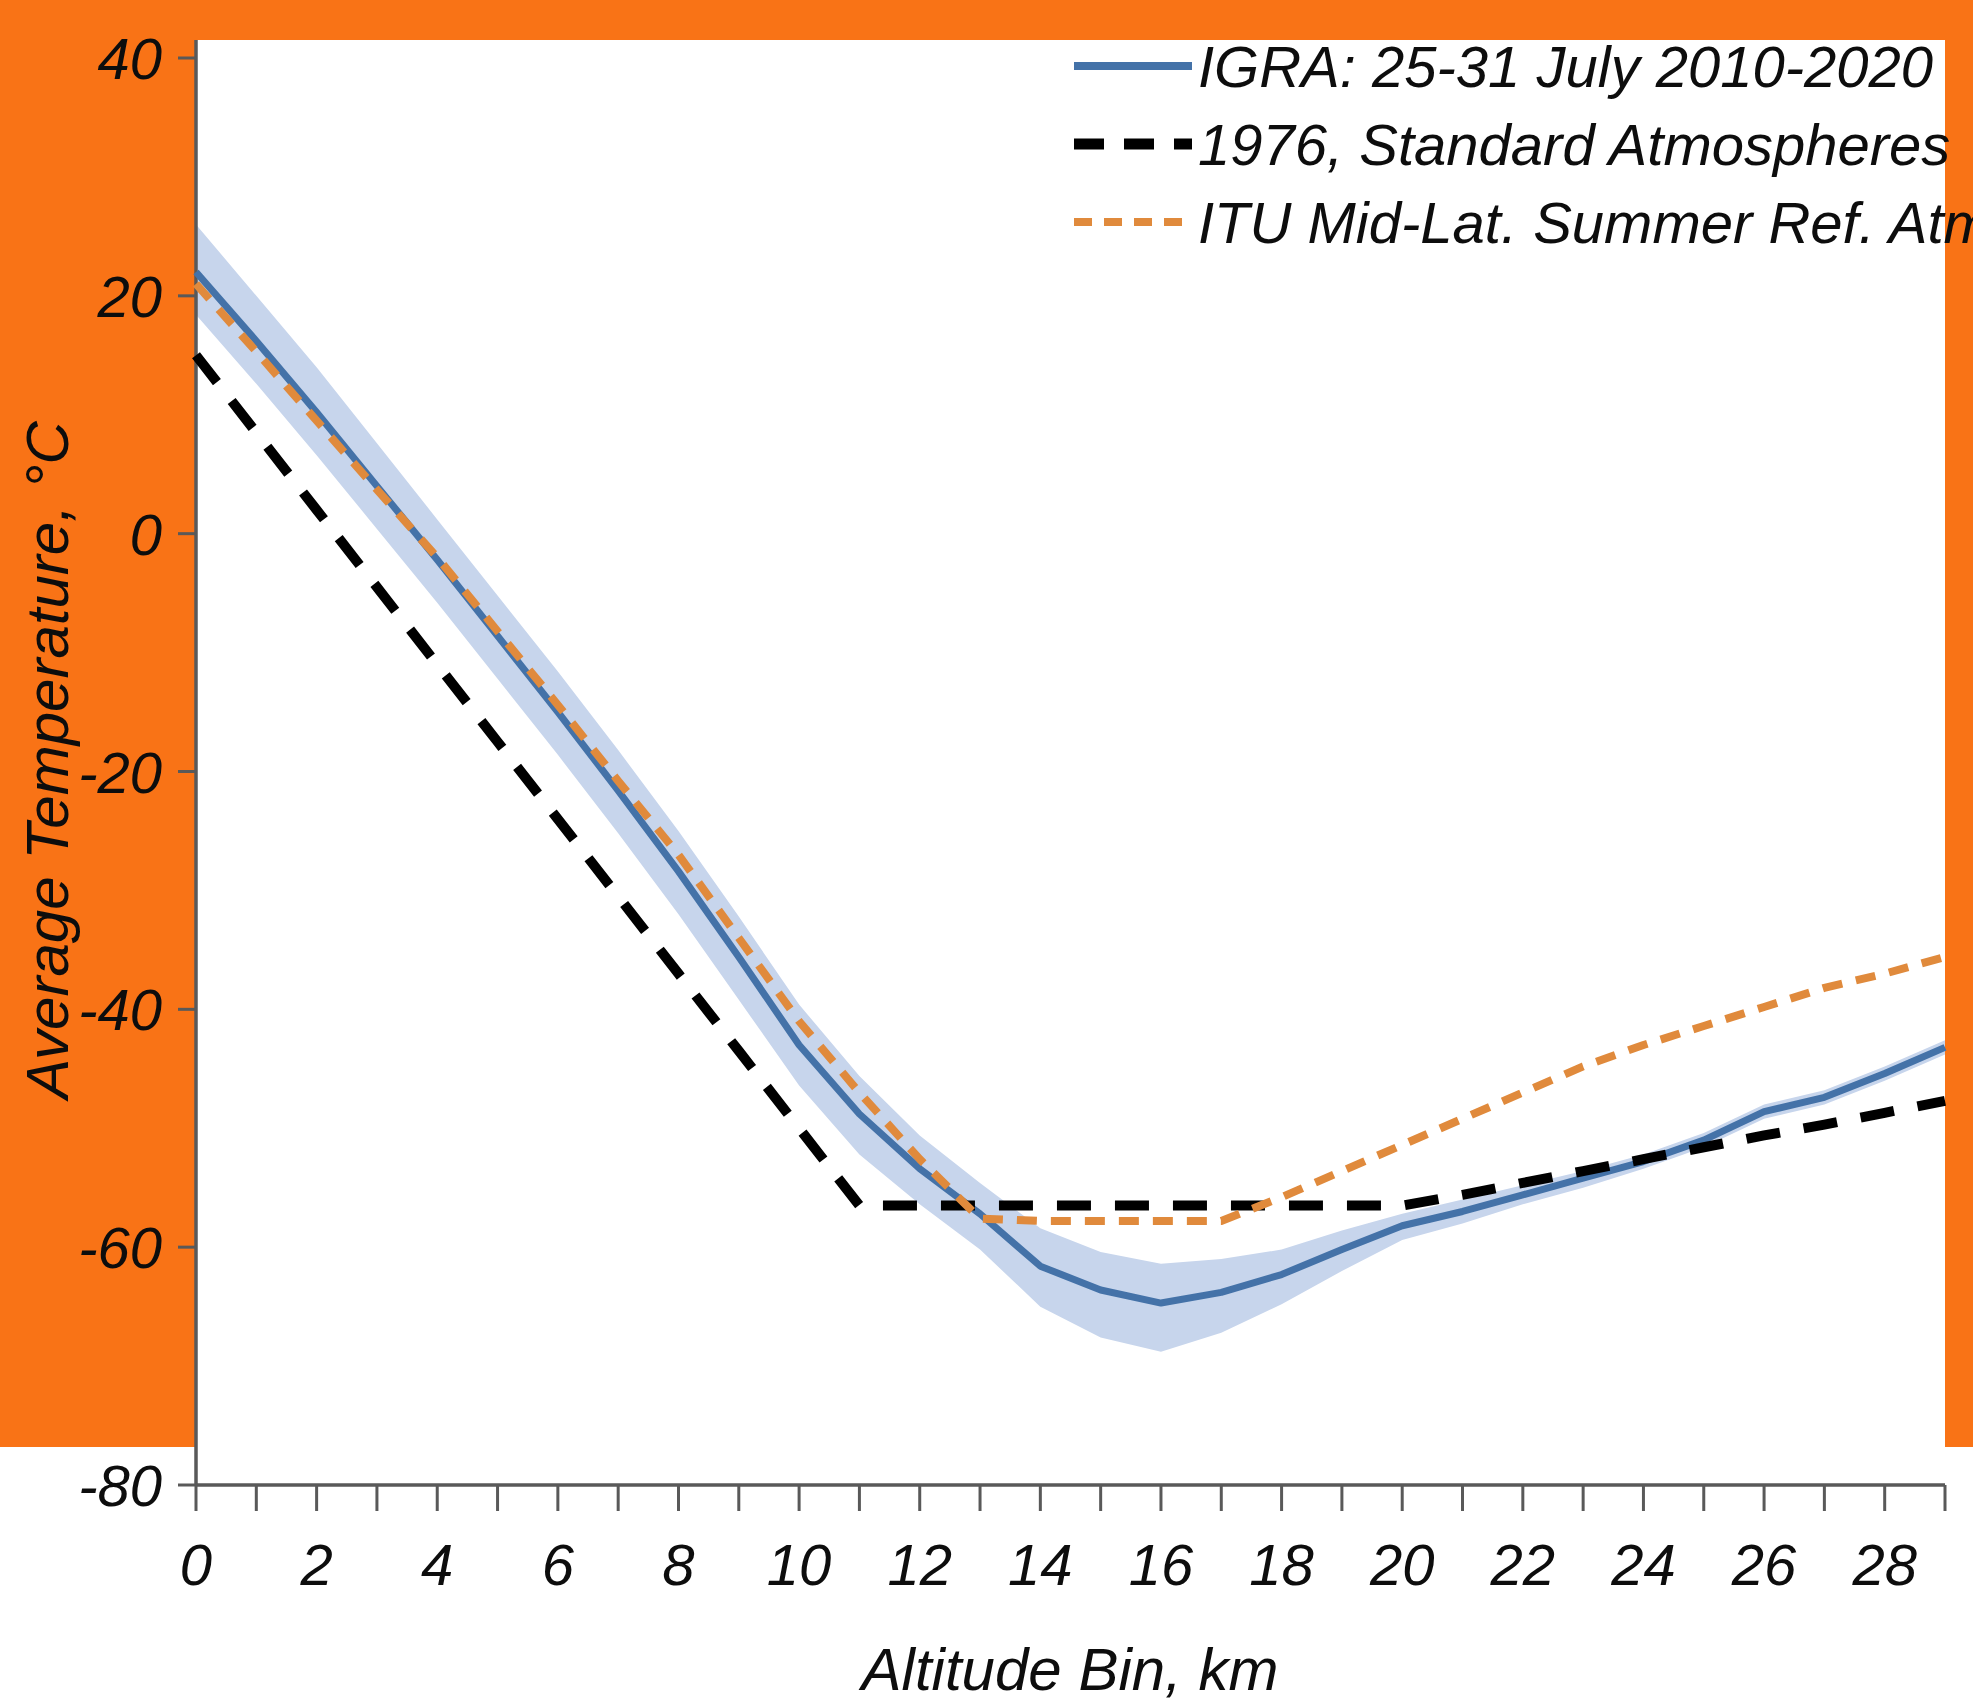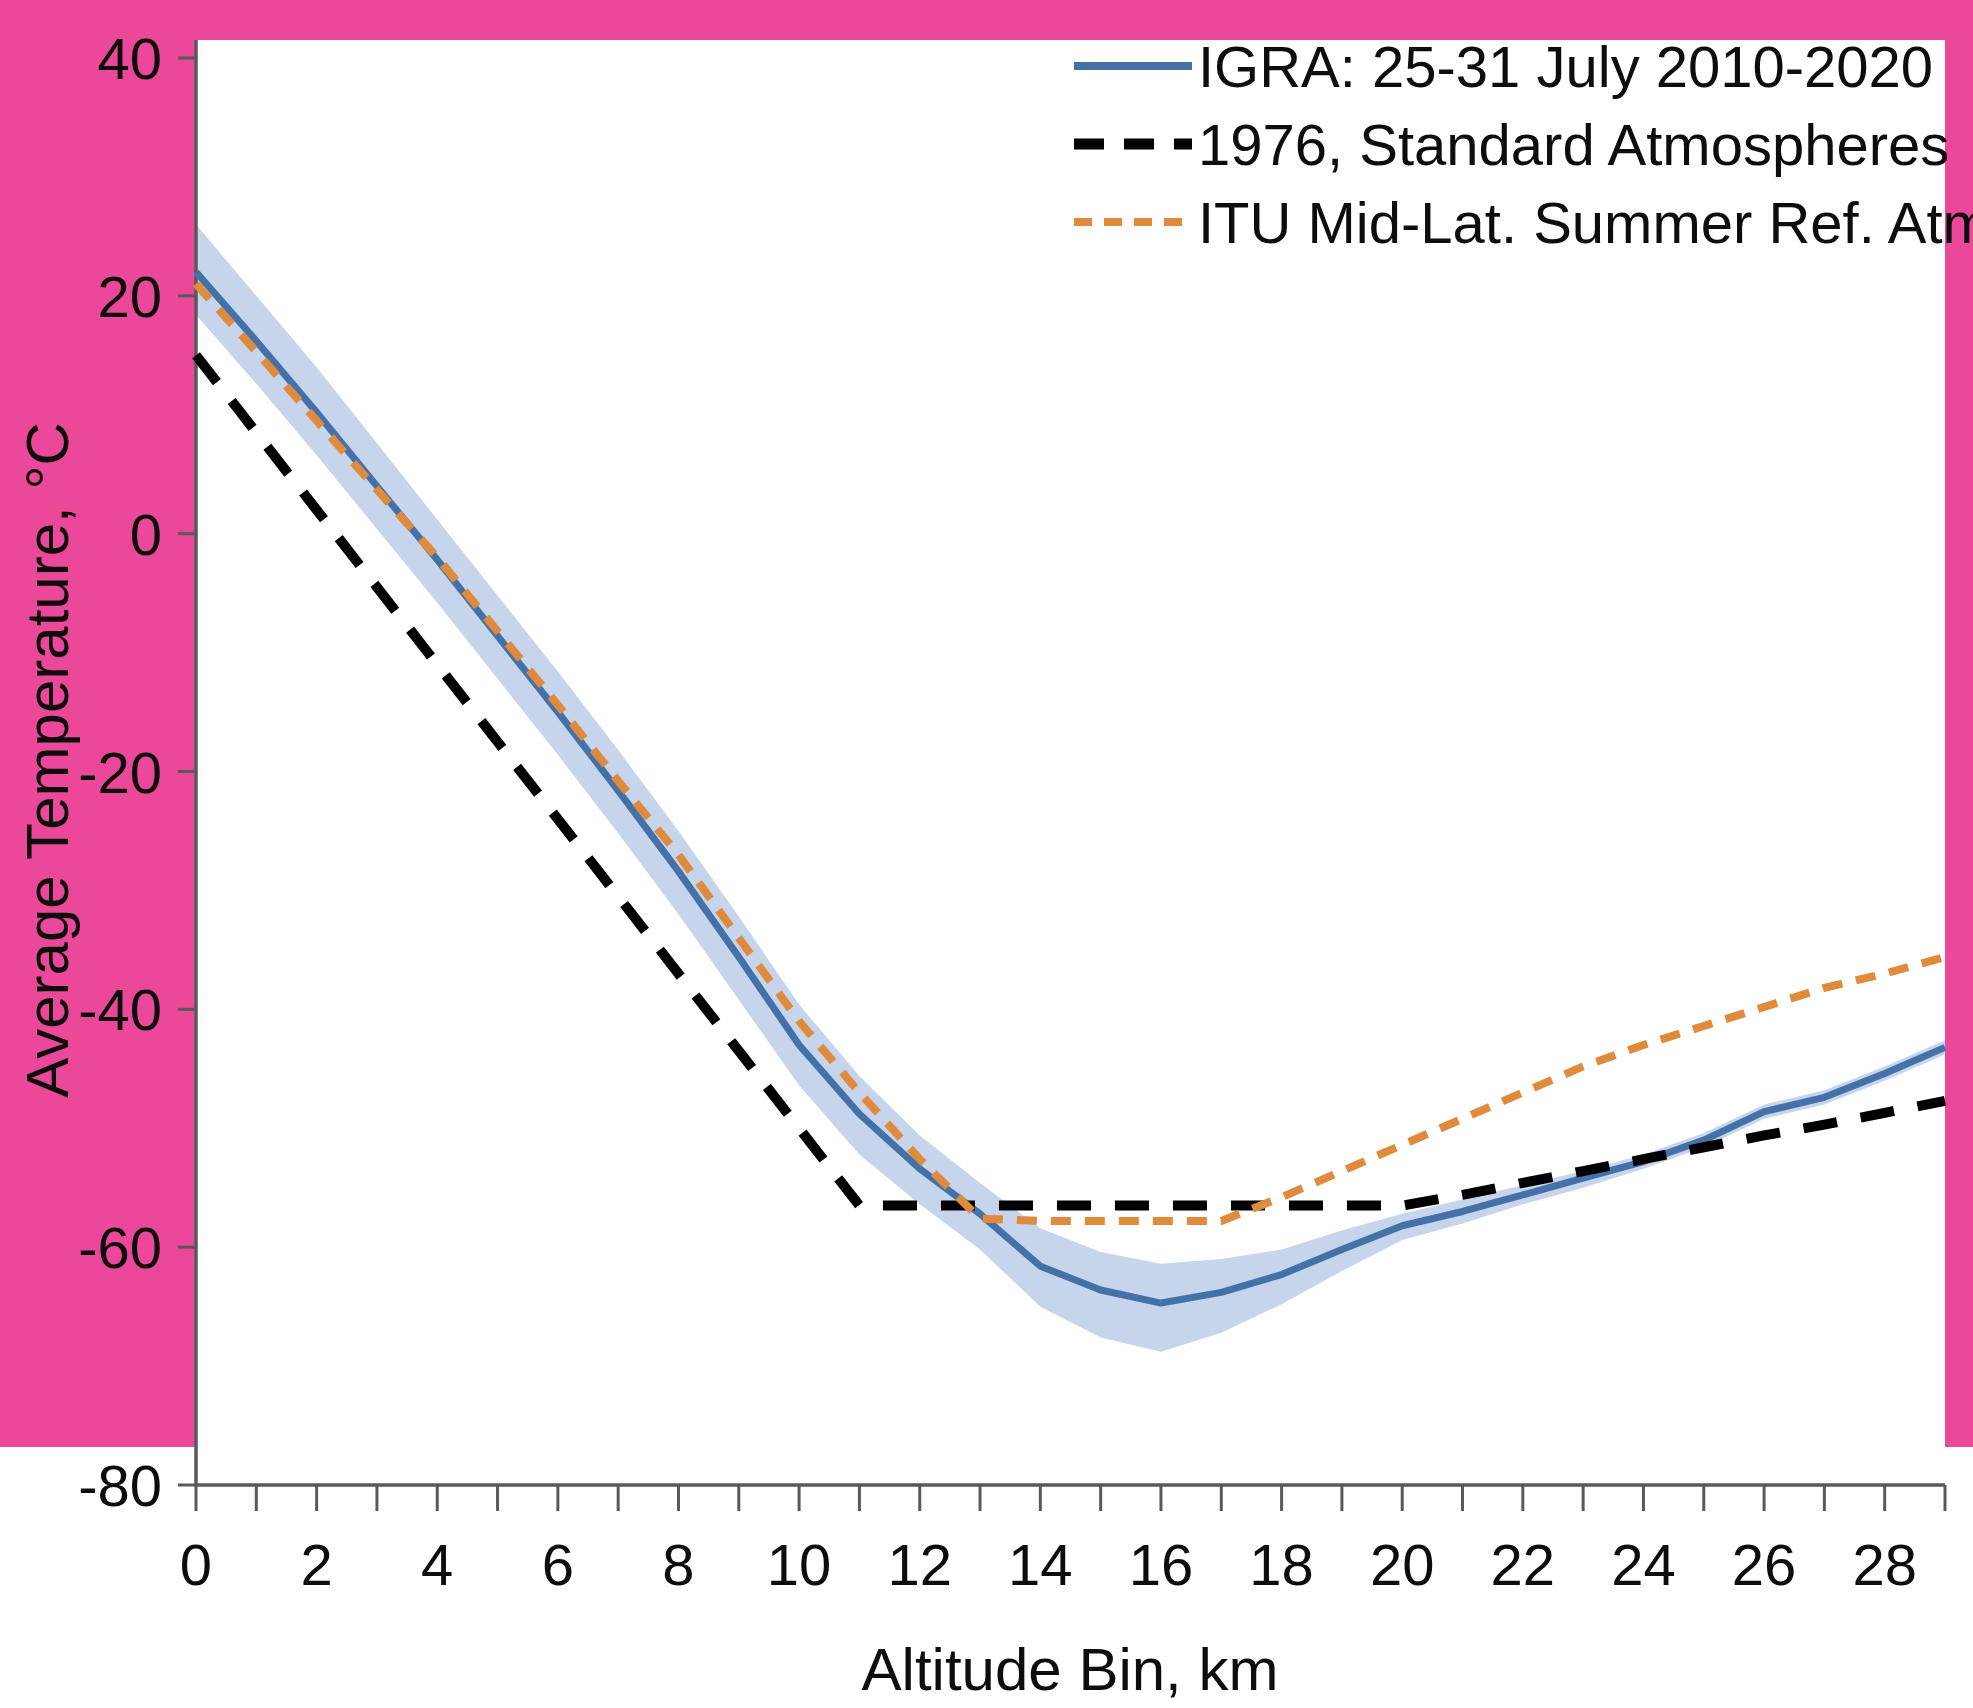--- a/index.html
+++ b/index.html
@@ -10,21 +10,22 @@
   body {
     width: 1973px;
     height: 1708px;
     font-family: "Liberation Sans", sans-serif;
     overflow: hidden;
   }
   #figure {
     position: relative;
     width: 1973px;
     height: 1447px;
-    background: #ec4899;
+    background: #f97316;
+    font-style: italic;
   }
   #chart-svg {
     position: absolute;
     top: 0;
     left: 0;
     width: 1973px;
     height: 1708px;
     display: block;
   }
   .axis-tick-label {

